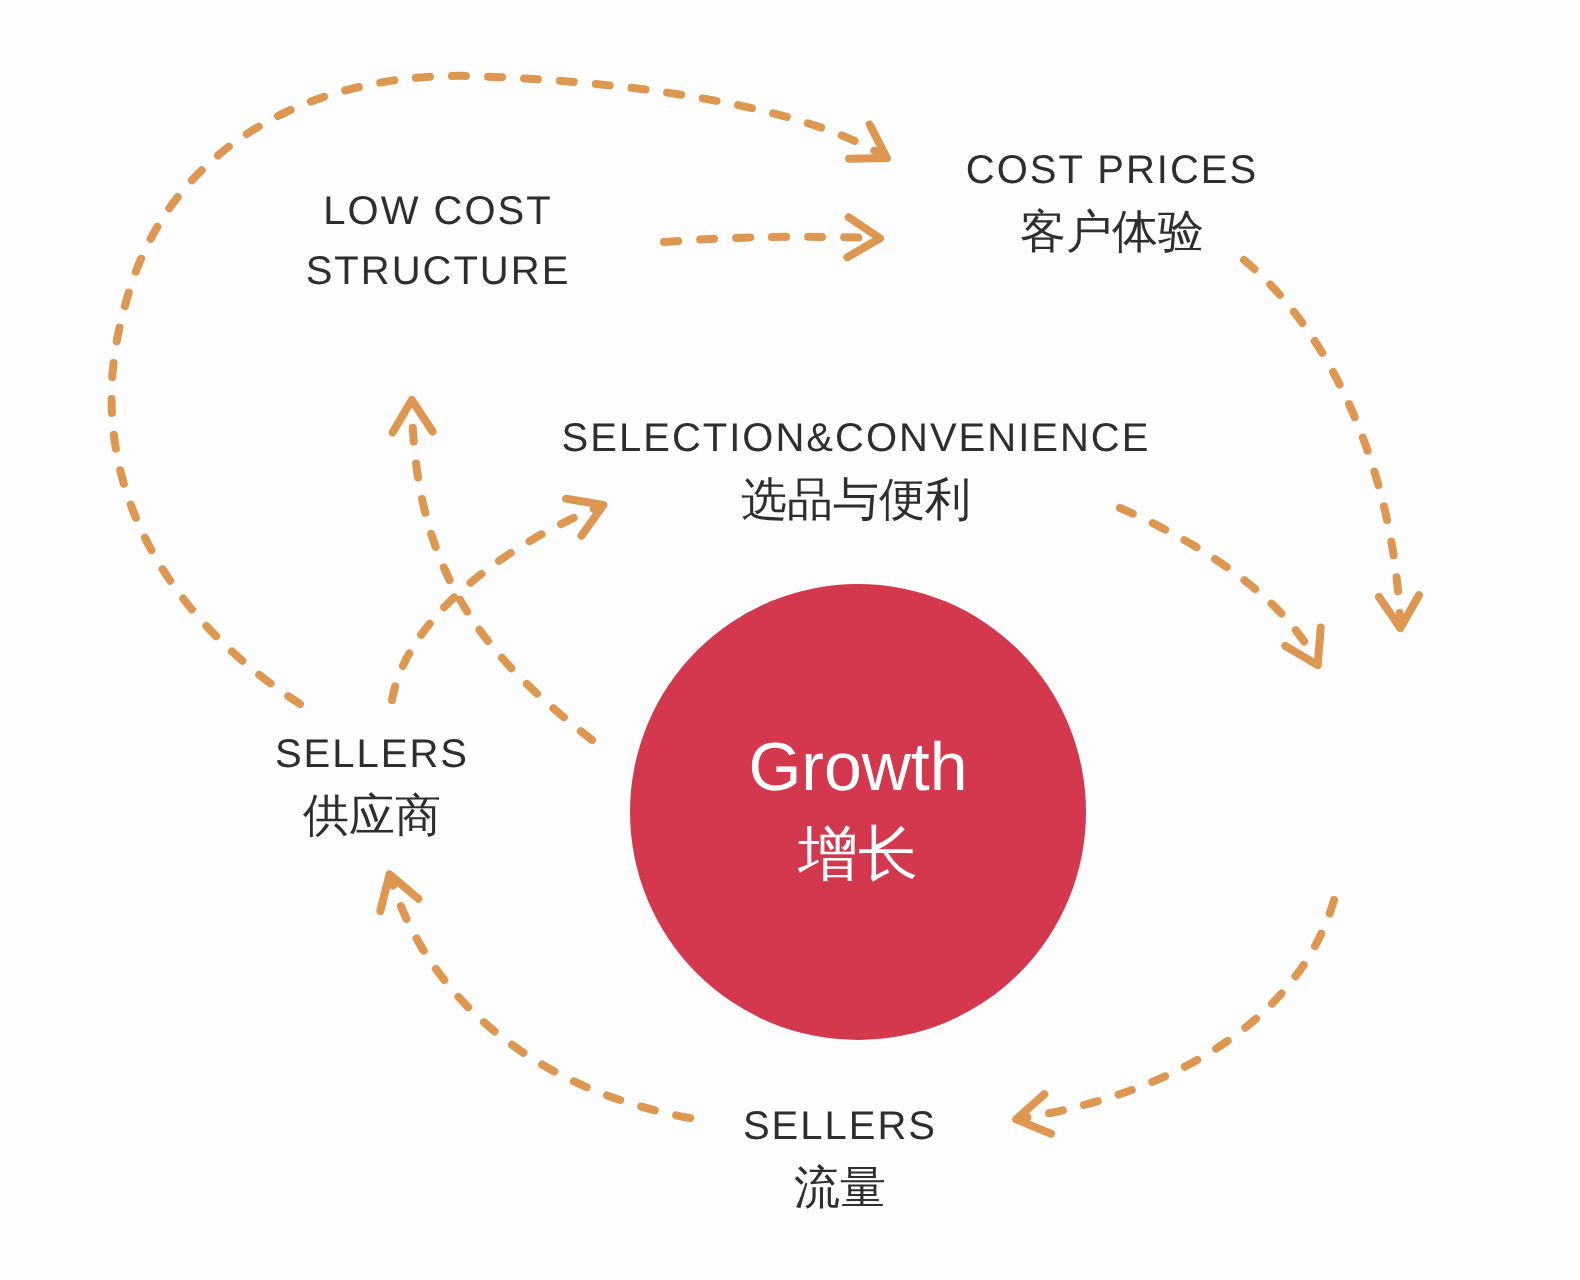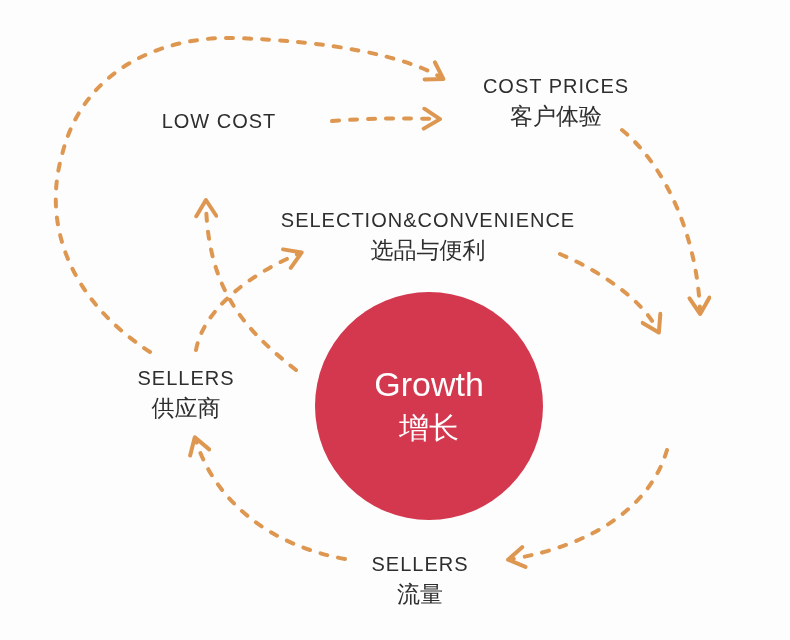--- a/index.html
+++ b/index.html
@@ -78,20 +78,21 @@
 
     <path class="arrow" d="M 560 254 C 602 272 642 300 657 329" stroke="#de9751" marker-end="url(#chev)"></path>
 
     <path class="arrow" d="M 667 450 C 651 505 595 545 512 559" stroke="#de9751" marker-end="url(#chev)"></path>
 
     <path class="arrow" d="M 345 559 C 268 545 215 500 196 441" stroke="#de9751" marker-end="url(#chev)"></path>
   </svg>
 
   <div class="node" style="left:219px; top:121px;">
     <div class="en">LOW COST</div>
+    <div class="en">STRUCTURE</div>
   </div>
 
   <div class="node" style="left:556px; top:101px;">
     <div class="en">COST PRICES</div>
     <div class="zh">客户体验</div>
   </div>
 
   <div class="node" style="left:428px; top:235px;">
     <div class="en">SELECTION&amp;CONVENIENCE</div>
     <div class="zh">选品与便利</div>

